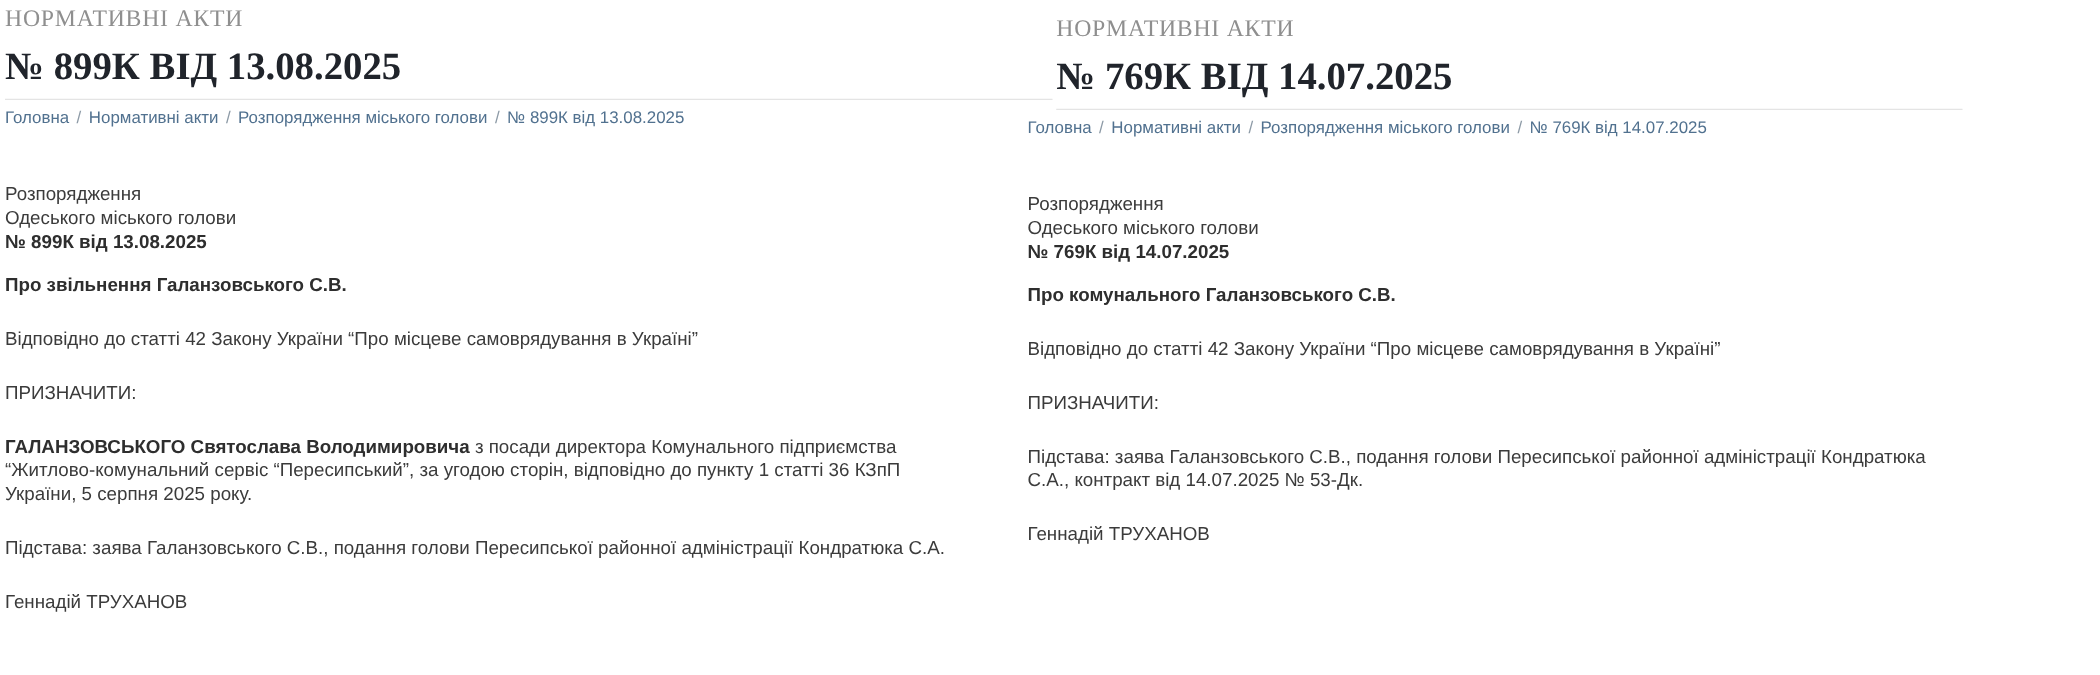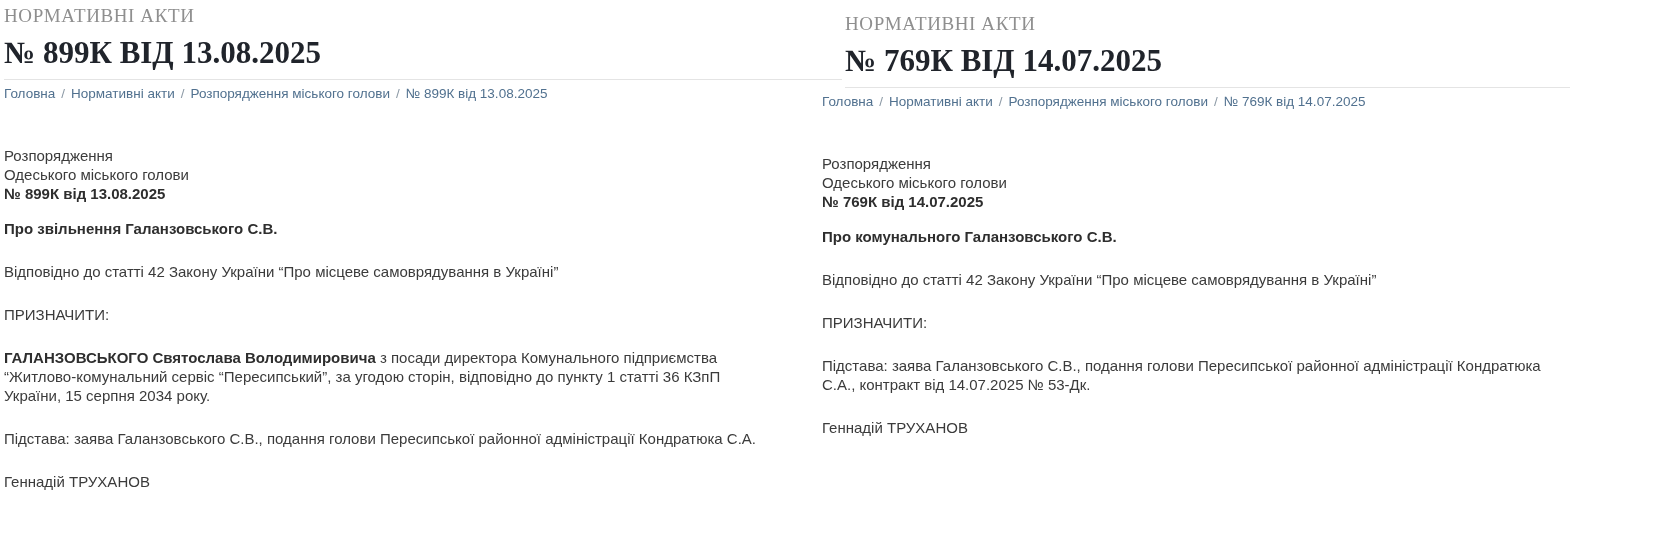--- a/index.html
+++ b/index.html
@@ -74,21 +74,21 @@
   <nav class="breadcrumb">
     <a>Головна</a><span class="sep">/</span><a>Нормативні акти</a><span class="sep">/</span><a>Розпорядження міського голови</a><span class="sep">/</span><span class="current">№ 899К від 13.08.2025</span>
   </nav>
   <article class="doc">
     <p class="tight">Розпорядження</p>
     <p class="tight">Одеського міського голови</p>
     <p class="tight b">№ 899К від 13.08.2025</p>
     <p class="b after-head">Про звільнення Галанзовського С.В.</p>
     <p>Відповідно до статті 42 Закону України “Про місцеве самоврядування в Україні”</p>
     <p>ПРИЗНАЧИТИ:</p>
-    <p><span class="b">ГАЛАНЗОВСЬКОГО Святослава Володимировича</span><span> з посади директора Комунального підприємства “Житлово-комунальний сервіс “Пересипський”, за угодою сторін, відповідно до пункту 1 статті 36 КЗпП України, 15 серпня 2034 року.</span></p>
+    <p><span class="b">ГАЛАНЗОВСЬКОГО Святослава Володимировича</span><span> з посади директора Комунального підприємства “Житлово-комунальний сервіс “Пересипський”, за угодою сторін, відповідно до пункту 1 статті 36 КЗпП України, 5 серпня 2025 року.</span></p>
     <p>Підстава: заява Галанзовського С.В., подання голови Пересипської районної адміністрації Кондратюка С.А.</p>
     <p>Геннадій ТРУХАНОВ</p>
   </article>
 </section>
 
 <section class="panel panel-right">
   <div class="section-label head-indent">НОРМАТИВНІ АКТИ</div>
   <h1 class="page-title head-indent">№ 769К ВІД 14.07.2025</h1>
   <hr class="title-divider head-indent">
   <nav class="breadcrumb">

